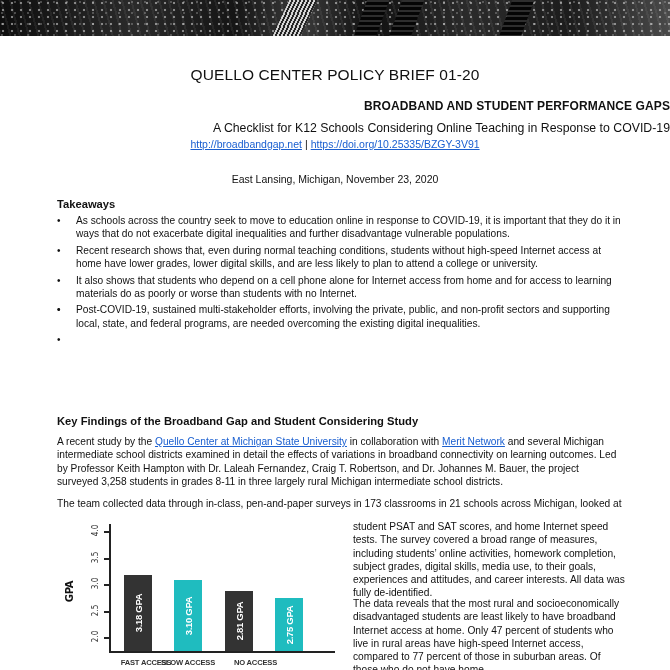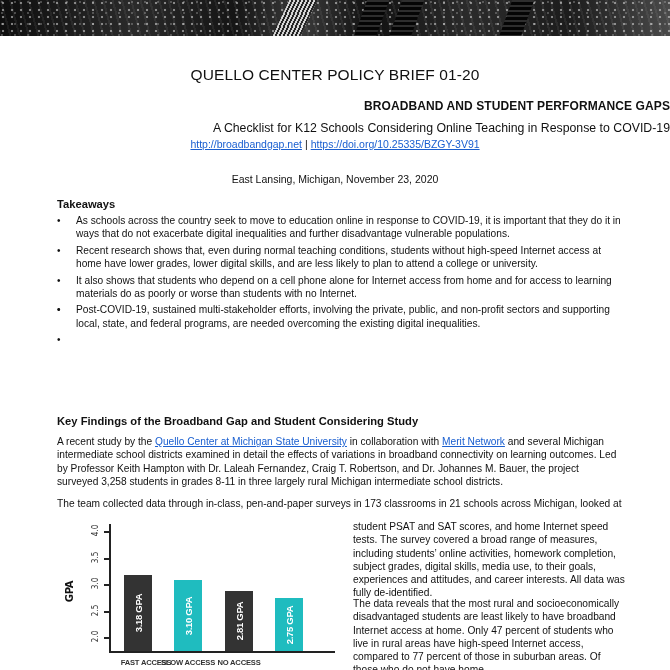--- a/index.html
+++ b/index.html
@@ -160,16 +160,16 @@
     </div>
     <div class="bar" style="left:168px; height:60px; background:#333333;">
       <span class="bar-label">2.81 GPA</span>
     </div>
     <div class="bar" style="left:218px; height:53px; background:#1fbcbf;">
       <span class="bar-label">2.75 GPA</span>
     </div>
 
     <div class="cat" style="left:81px;margin-left:8px;">FAST ACCESS</div>
     <div class="cat" style="left:131px;">SLOW ACCESS</div>
-    <div class="cat" style="left:182px;">NO ACCESS</div>
+    <div class="cat" style="left:182px;padding-left:33px;">NO ACCESS</div>
     <div class="cat" style="left:234px;margin-top:33px;">CELL PHONE ONLY</div>
   </div>
 </div>
 
 </body></html>

